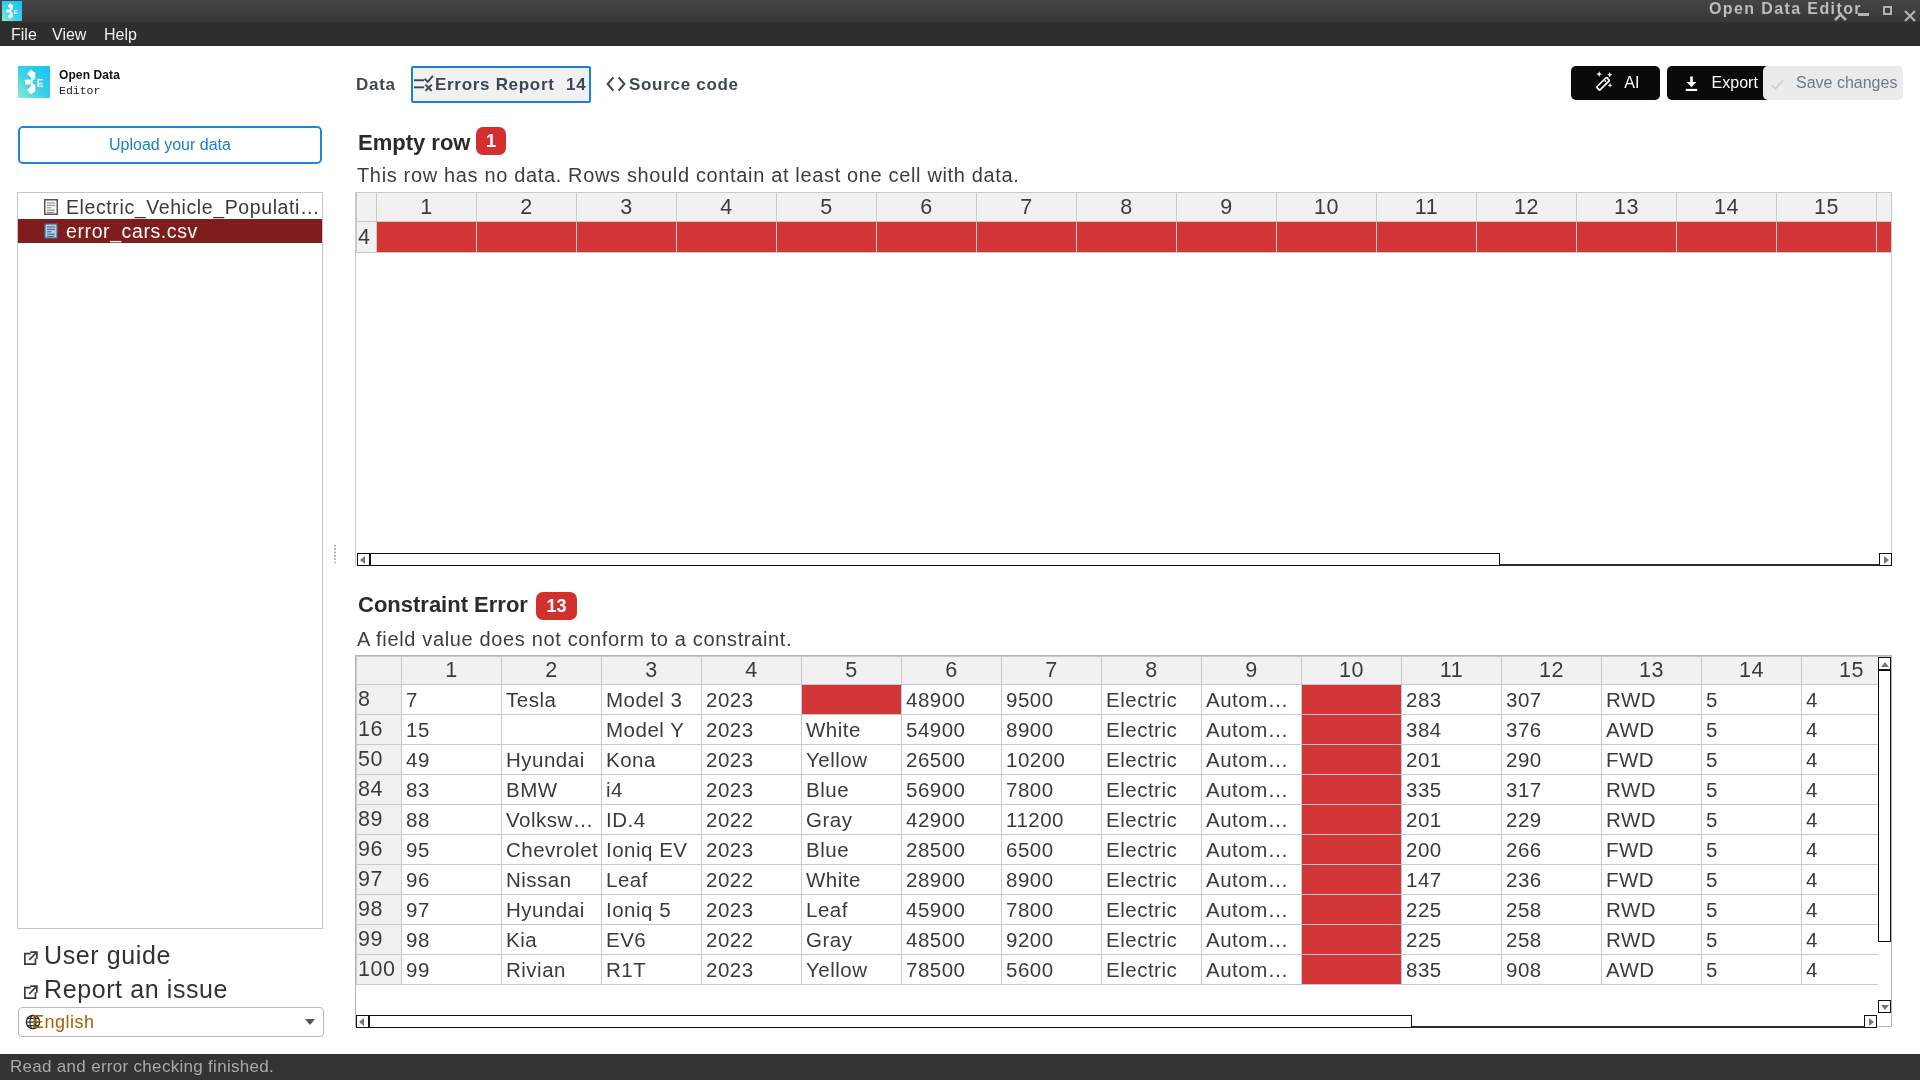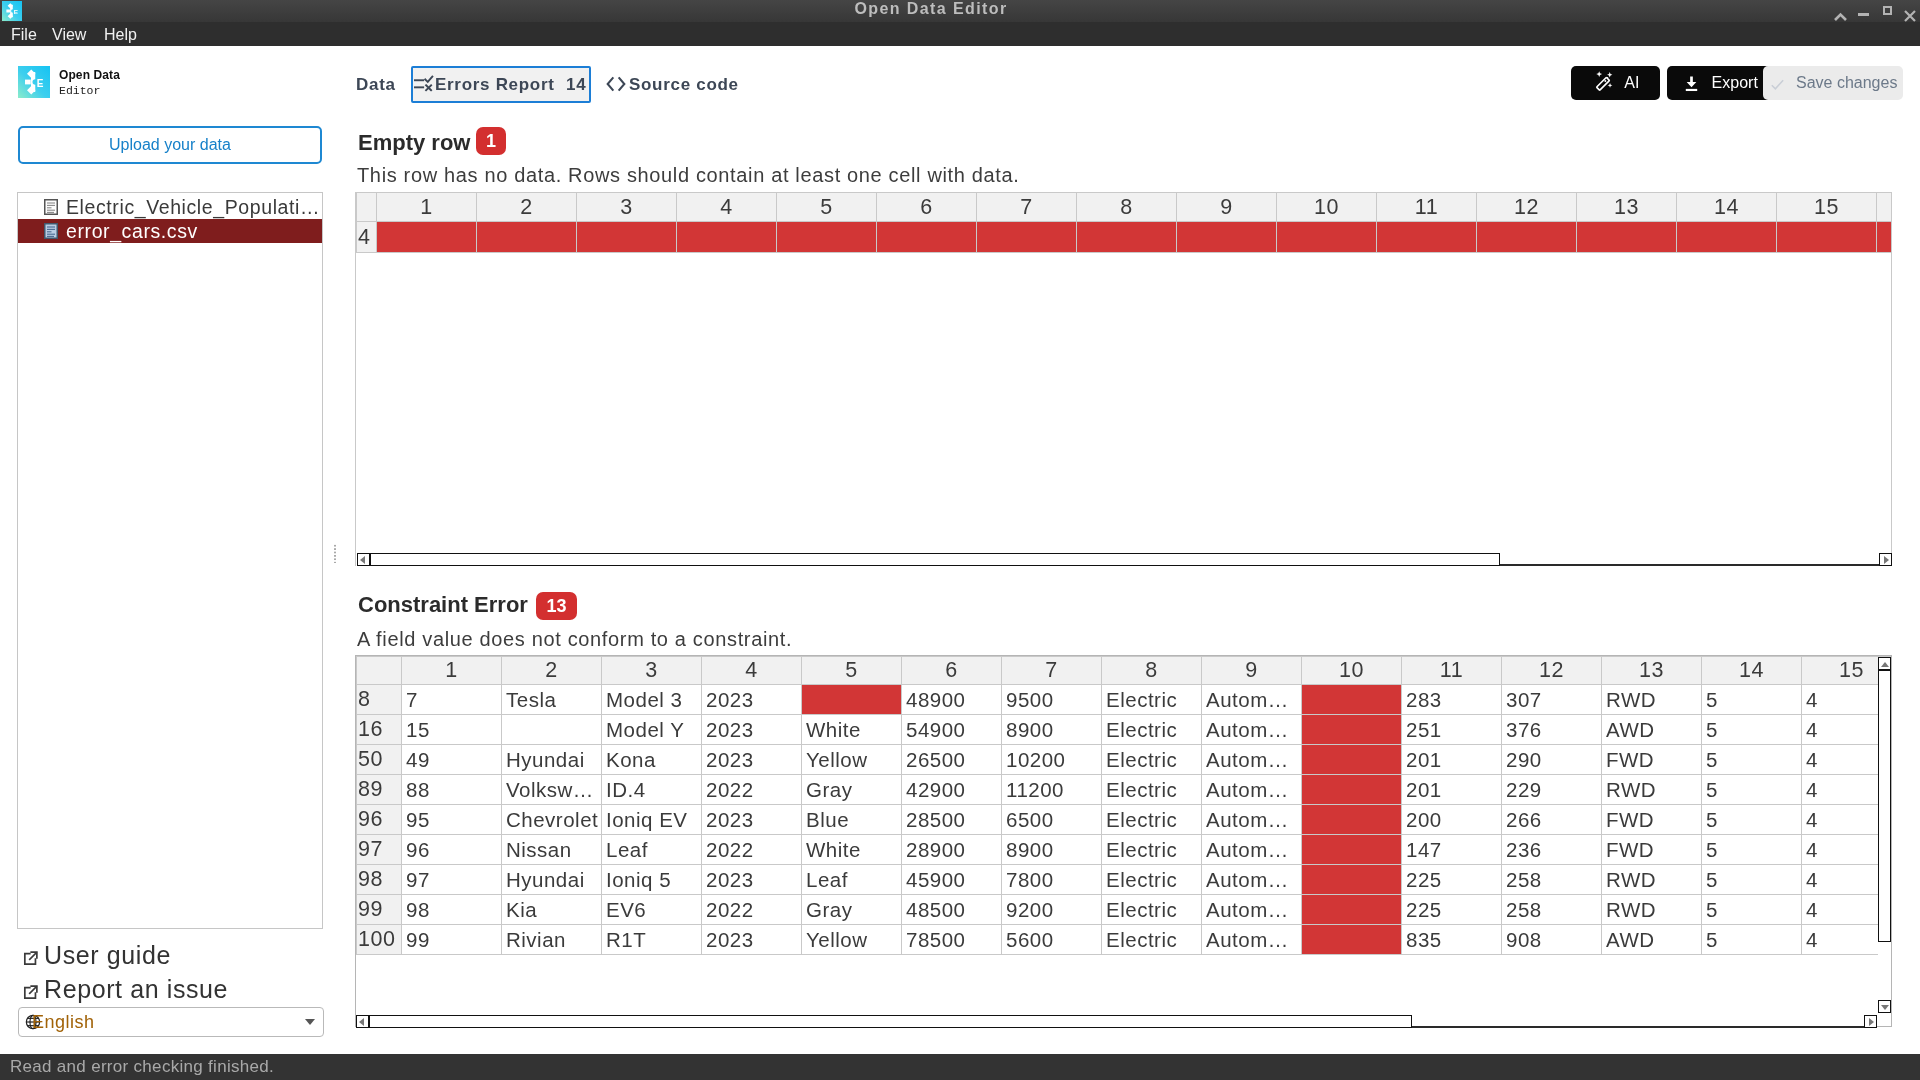--- a/index.html
+++ b/index.html
@@ -1,18 +1,18 @@
 <!DOCTYPE html>
 <html><head><meta charset="utf-8"><style>
 *{margin:0;padding:0;box-sizing:border-box}
 html,body{width:1920px;height:1080px;overflow:hidden;background:#fff;
  font-family:"Liberation Sans",sans-serif;-webkit-font-smoothing:antialiased}
 .abs{position:absolute}
 #titlebar{left:0;top:0;width:1920px;height:22px;background:linear-gradient(#454545,#373737)}
-#titletxt{left:0;top:0;width:1862px;height:22px;line-height:17px;text-align:center;
+#titletxt{left:0;top:0;width:1862px;height:22px;line-height:17px;text-align:right;
  color:#bdbdbd;font-size:16px;font-weight:bold;letter-spacing:1.4px}
 #appico{left:2px;top:1px;width:20px;height:20px}
 .winbtn{top:0;height:22px;color:#b3b3b3}
 #menubar{left:0;top:22px;width:1920px;height:24px;background:#2e2e2e}
 .menu{top:22px;height:24px;line-height:25px;color:#f0f0f0;font-size:16px}
 #statusbar{left:0;top:1054px;width:1920px;height:26px;background:#333;
  color:#a9a9a9;font-size:17px;letter-spacing:0.3px;line-height:26px;padding-left:10px}
 #logo{left:18px;top:66px;width:32px;height:32px}
 #logot1{left:59px;top:68px;font-size:12px;font-weight:bold;color:#111;letter-spacing:0.1px}
 #logot2{left:59px;top:84px;font-size:11.5px;color:#222;font-family:"Liberation Mono",monospace}
@@ -328,41 +328,59 @@
           <td>15</td>
           <td></td>
           <td>Model Y</td>
           <td>2023</td>
           <td>White</td>
           <td>54900</td>
           <td>8900</td>
           <td>Electric</td>
           <td>Autom…</td>
           <td class="red"></td>
-          <td>251</td>
+          <td>384</td>
           <td>376</td>
           <td>AWD</td>
           <td>5</td>
           <td>4</td>
         </tr>
         <tr>
           <td class="rn">50</td>
           <td>49</td>
           <td>Hyundai</td>
           <td>Kona</td>
           <td>2023</td>
           <td>Yellow</td>
           <td>26500</td>
           <td>10200</td>
           <td>Electric</td>
           <td>Autom…</td>
           <td class="red"></td>
           <td>201</td>
           <td>290</td>
           <td>FWD</td>
+          <td>5</td>
+          <td>4</td>
+        </tr>
+        <tr>
+          <td class="rn">84</td>
+          <td>83</td>
+          <td>BMW</td>
+          <td>i4</td>
+          <td>2023</td>
+          <td>Blue</td>
+          <td>56900</td>
+          <td>7800</td>
+          <td>Electric</td>
+          <td>Autom…</td>
+          <td class="red"></td>
+          <td>335</td>
+          <td>317</td>
+          <td>RWD</td>
           <td>5</td>
           <td>4</td>
         </tr>
         <tr>
           <td class="rn">89</td>
           <td>88</td>
           <td>Volksw…</td>
           <td>ID.4</td>
           <td>2022</td>
           <td>Gray</td>

